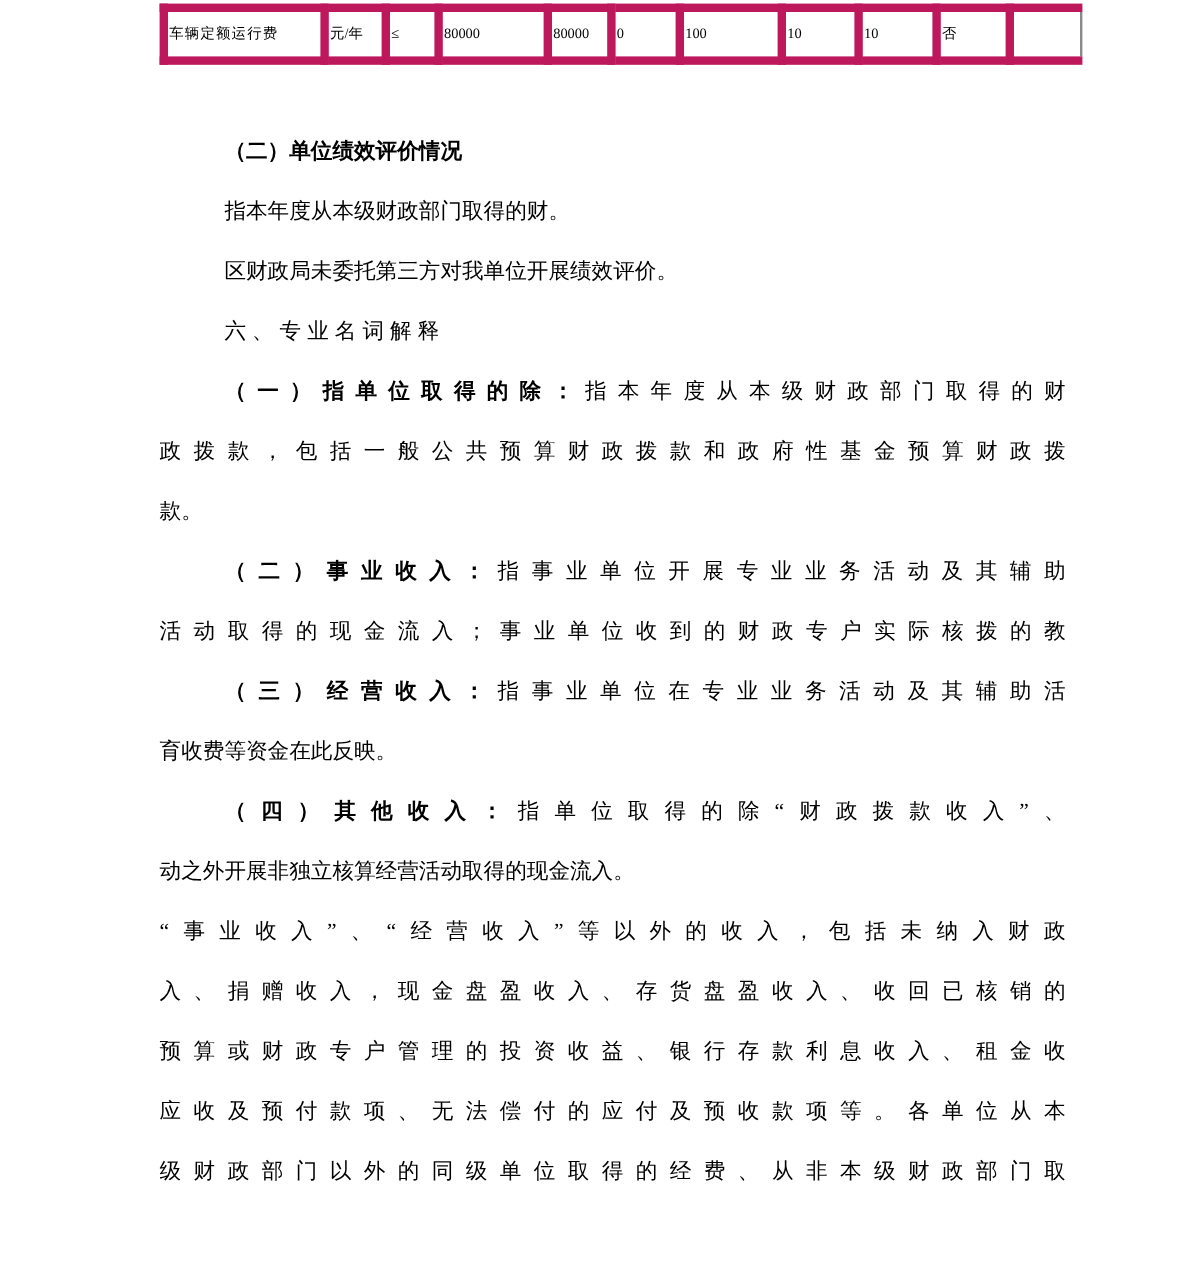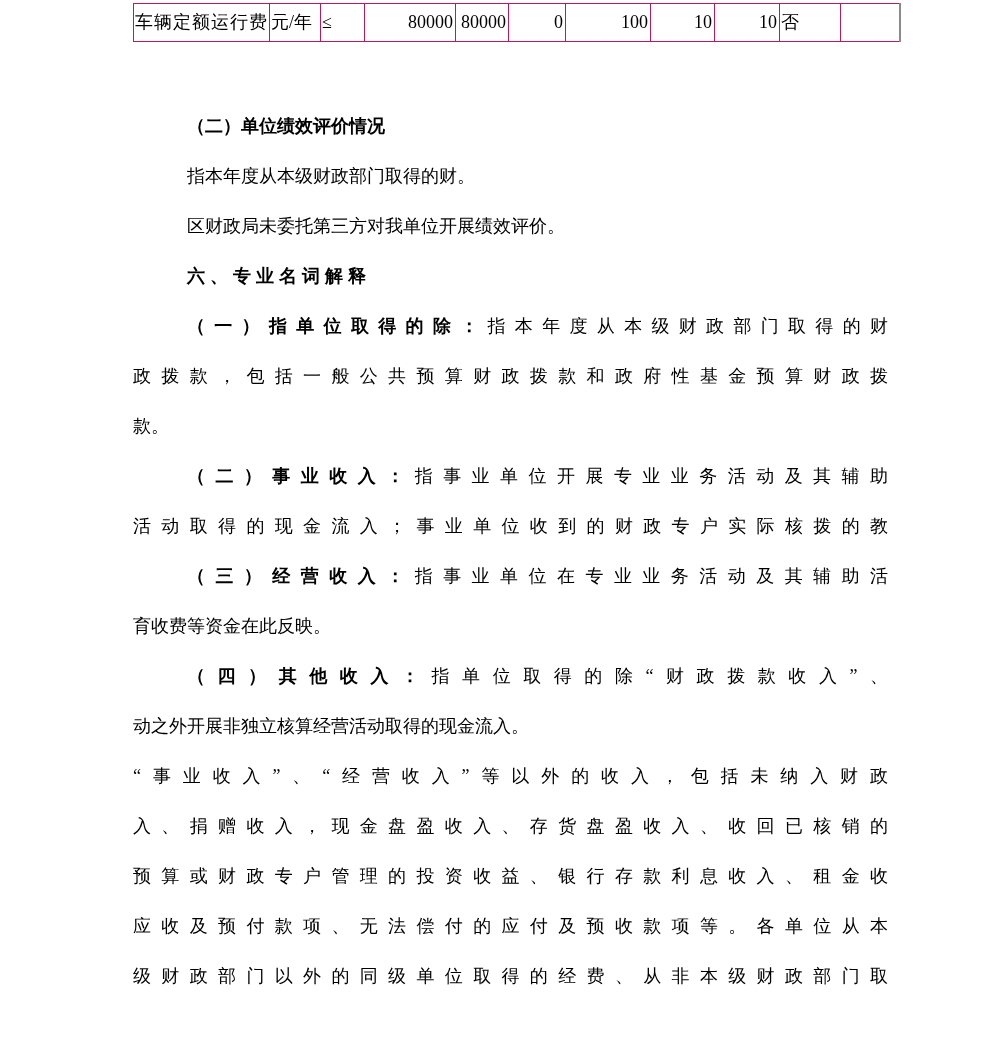--- a/index.html
+++ b/index.html
@@ -18,31 +18,31 @@
 
   
   .doc-table {
     position: absolute;
     left: 133px;
     top: 3px;
     border-collapse: collapse;
     table-layout: fixed;
   }
   .doc-table td {
-    border: 1px solid #be185d;
+    border: 7px solid #be185d;
     height: 37px;
-    font-size: 18px;
+    font-size: 12px;
     line-height: 37px;
     padding: 0 1px;
     overflow: hidden;
     white-space: nowrap;
     vertical-align: middle;
   }
   .doc-table td.c-name { letter-spacing: 1px; }
-  .doc-table td.num { text-align: right; padding-right: 2px; }
+  .doc-table td.num { padding-right: 2px; }
   .doc-table td.txt { text-align: left; }
   .doc-table td.c-last { border-right: 2px solid #8a8a8a; }
 
   
   .content {
     position: absolute;
     left: 133px;
     top: 101px;
     width: 755px;
     font-size: 18px;
@@ -57,21 +57,21 @@
     text-align: justify;
     text-align-last: justify;
     text-justify: inter-character;
     overflow: hidden;
   }
   .indent { padding-left: 54px; }
   .subheading { font-weight: bold; }
   .term-head { font-weight: bold; }
   .heading-sans {
     font-family: "Liberation Sans", "DejaVu Sans", sans-serif;
-    font-weight: bold;
+    font-weight: normal;
     letter-spacing: 5px;
   }
 </style>
 </head>
 <body>
 
 <table class="doc-table">
   <colgroup>
     <col style="width:134px">
       <col style="width:51px">

